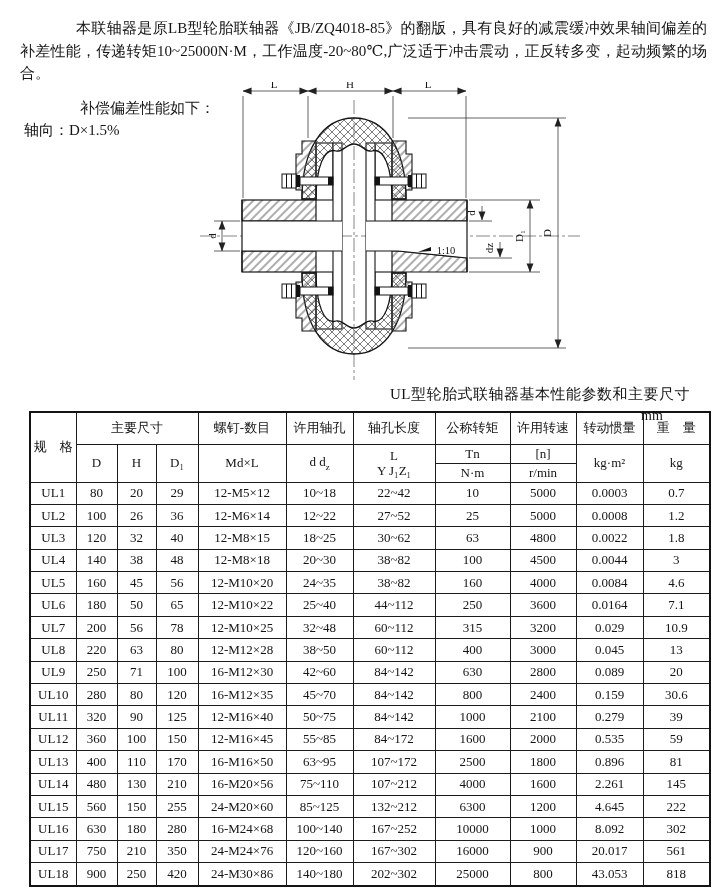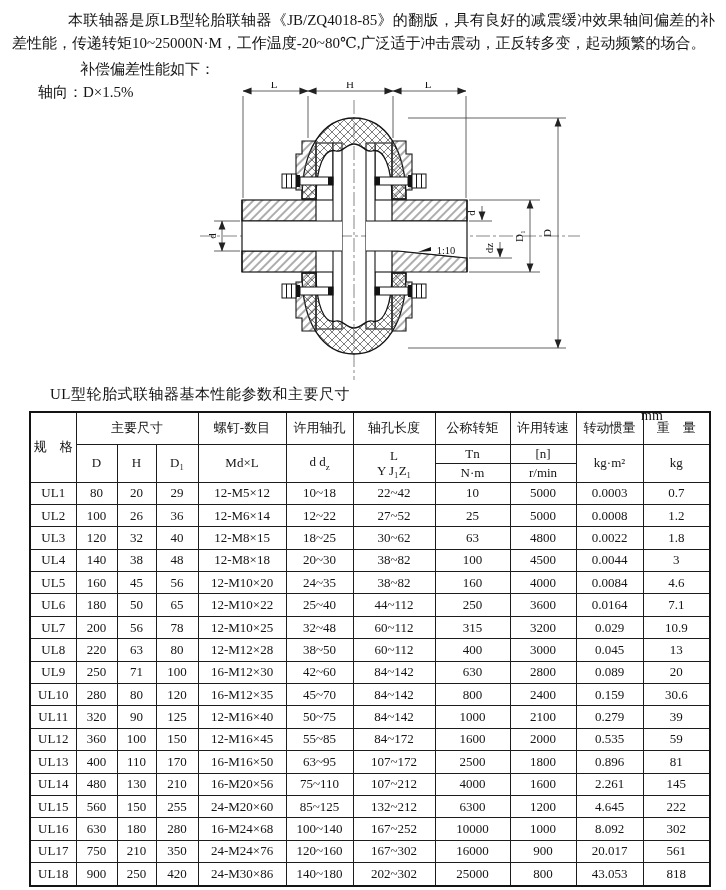--- a/index.html
+++ b/index.html
@@ -1,25 +1,25 @@
 <!DOCTYPE html>
 <html><head>
 <meta charset="utf-8">
 <style>
   html,body{margin:0;padding:0}
   body{
     width:726px;height:890px;position:relative;background:#fff;overflow:hidden;
     font-family:"Liberation Serif","DejaVu Serif",serif;color:#141414;
   }
   .intro{position:absolute;left:8px;top:5px;width:711px;font-size:15px;line-height:22.6px}
-  .intro .para{margin:4px;text-align:justify;text-indent:56px}
+  .intro .para{margin:12px;text-align:justify;text-indent:56px}
   .line-indent{margin-left:72px}
-  .spec{margin-left:30px}
+  .spec{margin-left:16px}
   .drawing{position:absolute;left:180px;top:82px}
-  .tbl-title{position:absolute;left:50px;top:385px;width:640px;text-align:left;font-size:15px;letter-spacing:.5px}
+  .tbl-title{position:absolute;left:50px;top:385px;width:640px;text-align:right;font-size:15px;letter-spacing:.5px}
   .tbl-unit{position:absolute;left:641px;top:408px;font-size:14px}
   table.params{
     position:absolute;left:29px;top:411px;width:680px;
     border-collapse:collapse;table-layout:fixed;border:2px solid #141414;
   }
   .params th,.params td{
     border:1px solid #1c1c1c;text-align:center;vertical-align:middle;
     font-weight:normal;padding:0;font-size:13px;overflow:hidden;white-space:nowrap;
   }
   .params tr.h1{height:32px}

